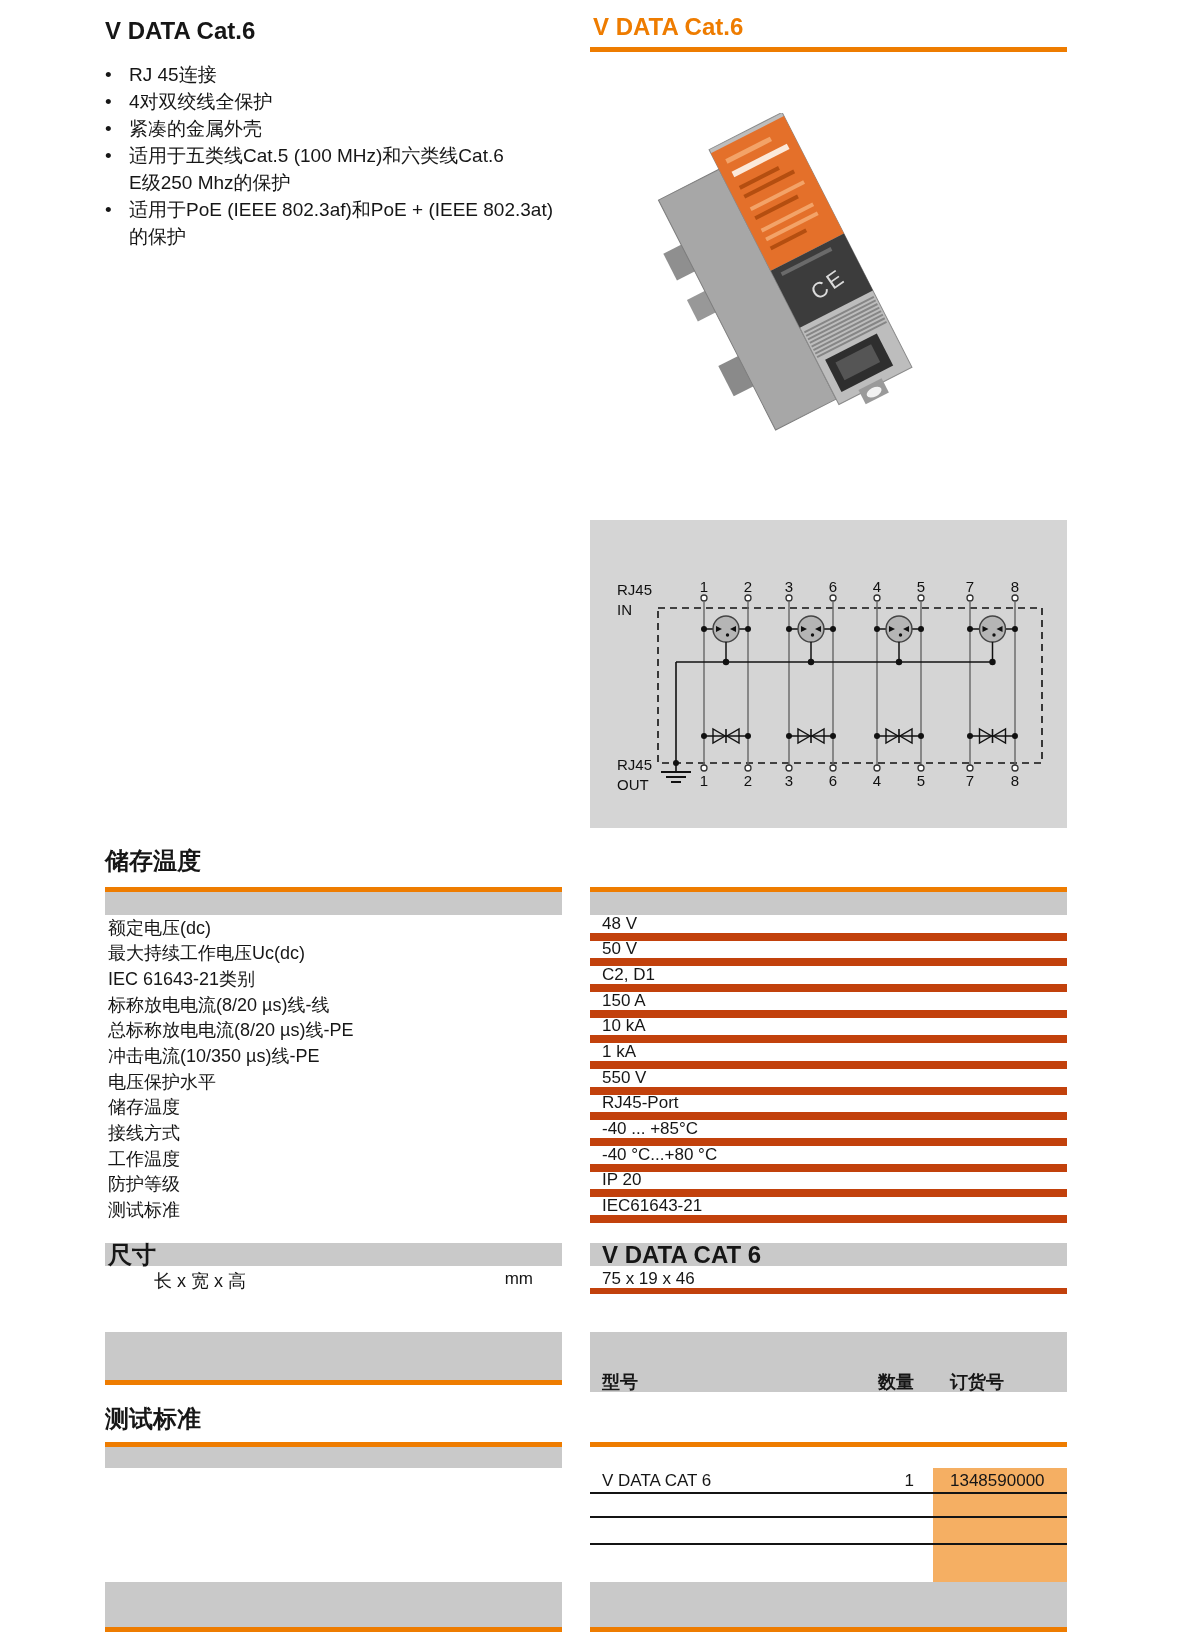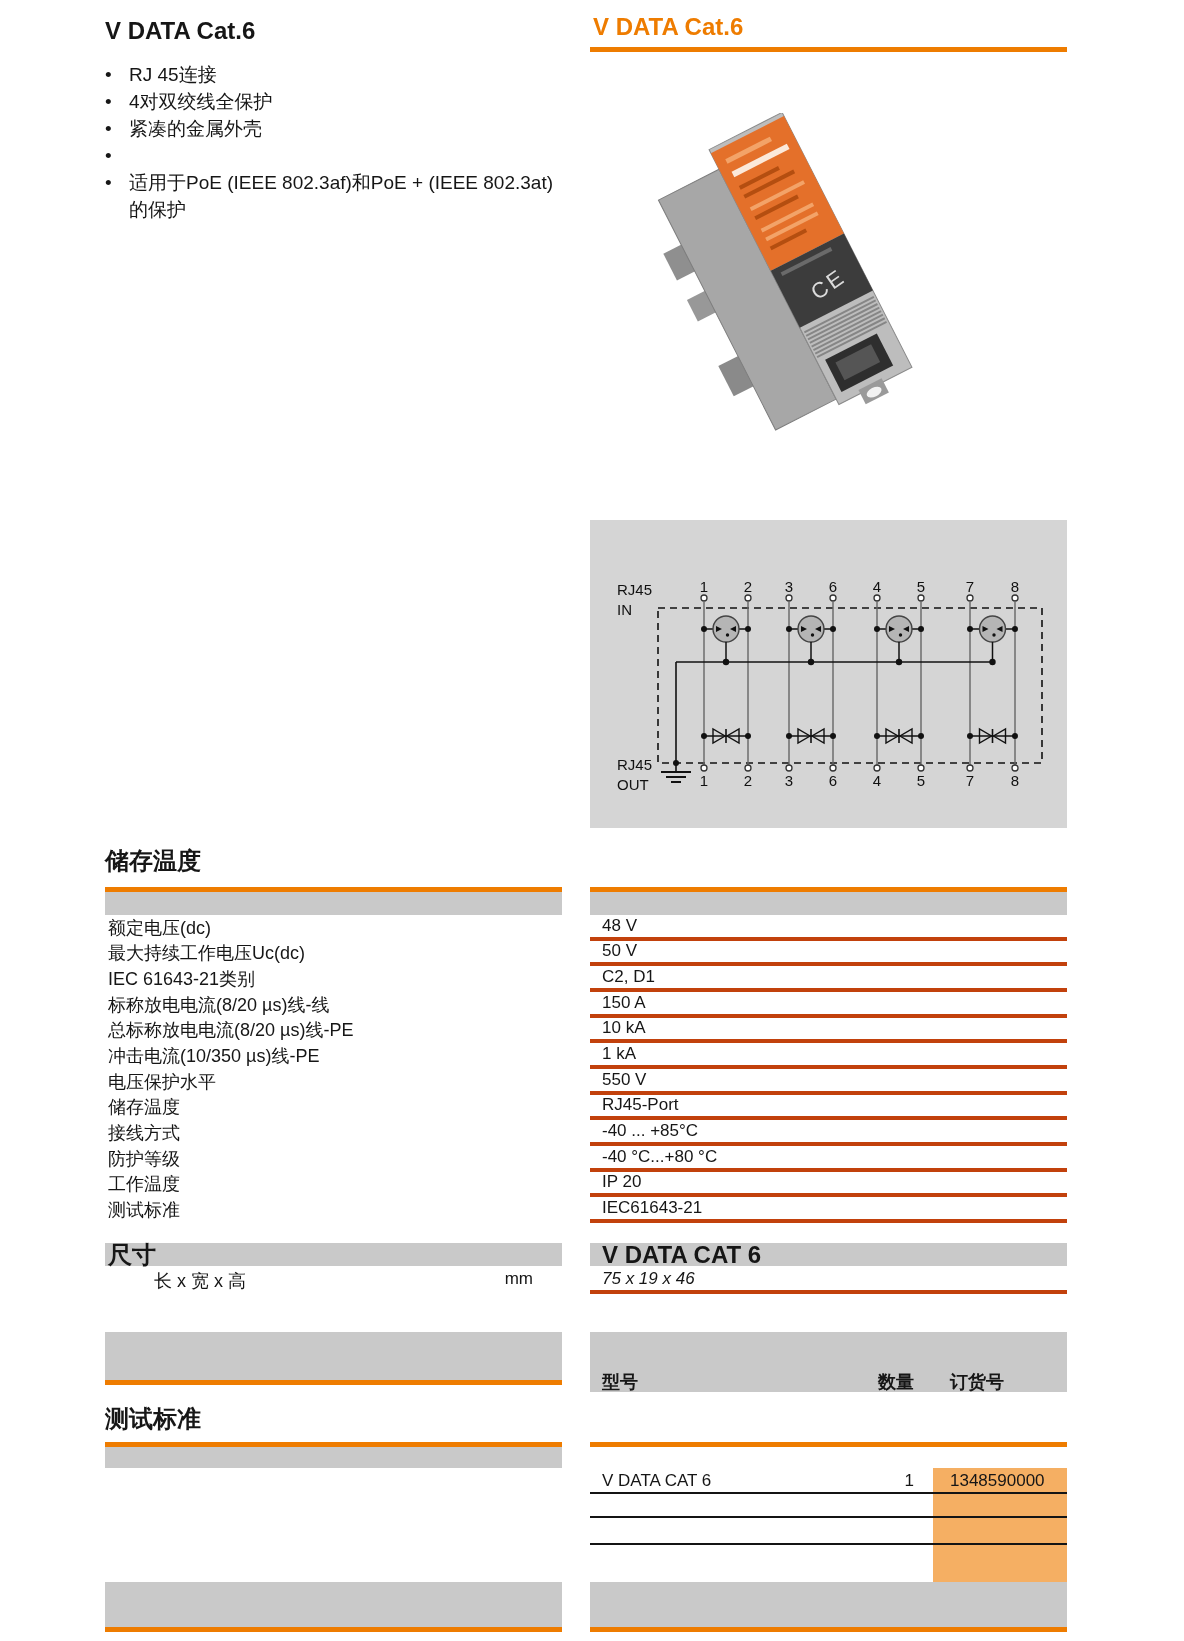--- a/index.html
+++ b/index.html
@@ -21,30 +21,30 @@
   .bar{position:absolute;background:var(--gray-bar);}
   
   .features{position:absolute;left:105px;top:61px;width:460px;}
   .feat{display:flex;line-height:27px;font-size:19px;}
   .feat .dot{width:24px;flex:0 0 24px;}
   .fline{display:block;}
   
   .trow-l{height:25.67px;font-size:18px;padding-left:3px;box-sizing:border-box;
           display:flex;align-items:center;white-space:nowrap;}
   .trow-r{height:25.67px;font-size:17px;padding-left:12px;box-sizing:border-box;
-          border-bottom:4px solid #c2410c;display:flex;align-items:center;white-space:nowrap;}
+          border-bottom:8px solid #c2410c;display:flex;align-items:center;white-space:nowrap;}
   .bar-label{font-size:24px;font-weight:bold;display:flex;align-items:center;height:100%;}
   .pad3{padding-left:3px;}
   .pad12{padding-left:12px;}
   
   .dimrow-l{position:absolute;left:105px;top:1266px;width:457px;height:28px;font-size:18px;}
   .dimrow-l .lbl{position:absolute;left:3px;top:3px;margin-left:46px;}
   .dimrow-l .unit{position:absolute;right:29px;top:3px;font-size:17px;}
   .dimrow-r{position:absolute;left:590px;top:1266px;width:477px;height:28px;font-size:17px;
-            border-bottom:4px solid #c2410c;box-sizing:border-box;font-style:italic;}
+            border-bottom:6px solid #c2410c;box-sizing:border-box;}
   .dimrow-r .val{position:absolute;left:12px;top:3px;}
   
   .order-head{position:absolute;left:590px;top:1371px;width:477px;height:21px;background:var(--gray-bar);}
   .order-head .c-model{position:absolute;left:12px;top:0;height:21px;display:flex;align-items:center;font-size:18px;font-weight:bold;}
   .order-head .c-qty{position:absolute;right:153px;top:0;height:21px;display:flex;align-items:center;font-size:18px;font-weight:bold;}
   .order-head .c-ord{position:absolute;left:360px;top:0;height:21px;display:flex;align-items:center;font-size:18px;font-weight:bold;}
   #order-rows{position:absolute;left:590px;top:1468px;width:477px;}
   .orow{position:relative;width:477px;box-sizing:border-box;}
   .orow.line{border-bottom:2px solid #141414;}
   .orow .ocell{position:absolute;left:343px;top:0;width:134px;height:100%;background:var(--light-orange);}
@@ -76,20 +76,24 @@
         </span>
       </div>
       <div class="feat">
         <span class="dot">•</span>
         <span class="ftext">
           <span class="fline">紧凑的金属外壳</span>
         </span>
       </div>
       <div class="feat">
         <span class="dot">•</span>
+        <span class="ftext">
+          <span class="fline">适用于五类线Cat.5 (100 MHz)和六类线Cat.6</span>
+          <span class="fline">E级250 Mhz的保护</span>
+        </span>
       </div>
       <div class="feat">
         <span class="dot">•</span>
         <span class="ftext">
           <span class="fline">适用于PoE (IEEE 802.3af)和PoE + (IEEE 802.3at)</span>
           <span class="fline">的保护</span>
         </span>
       </div>
     </div>
 
@@ -258,22 +262,22 @@
   <div class="abs" id="tech-left" style="left:105px;top:915px;width:457px;">
       <div class="trow-l">额定电压(dc)</div>
       <div class="trow-l">最大持续工作电压Uc(dc)</div>
       <div class="trow-l">IEC 61643-21类别</div>
       <div class="trow-l">标称放电电流(8/20 µs)线-线</div>
       <div class="trow-l">总标称放电电流(8/20 µs)线-PE</div>
       <div class="trow-l">冲击电流(10/350 µs)线-PE</div>
       <div class="trow-l">电压保护水平</div>
       <div class="trow-l">储存温度</div>
       <div class="trow-l">接线方式</div>
+      <div class="trow-l">工作温度</div>
       <div class="trow-l">防护等级</div>
-      <div class="trow-l">工作温度</div>
       <div class="trow-l">测试标准</div>
     </div>
   <div class="abs" id="tech-right" style="left:590px;top:915px;width:477px;">
       <div class="trow-r">48 V</div>
       <div class="trow-r">50 V</div>
       <div class="trow-r">C2, D1</div>
       <div class="trow-r">150 A</div>
       <div class="trow-r">10 kA</div>
       <div class="trow-r">1 kA</div>
       <div class="trow-r">550 V</div>

